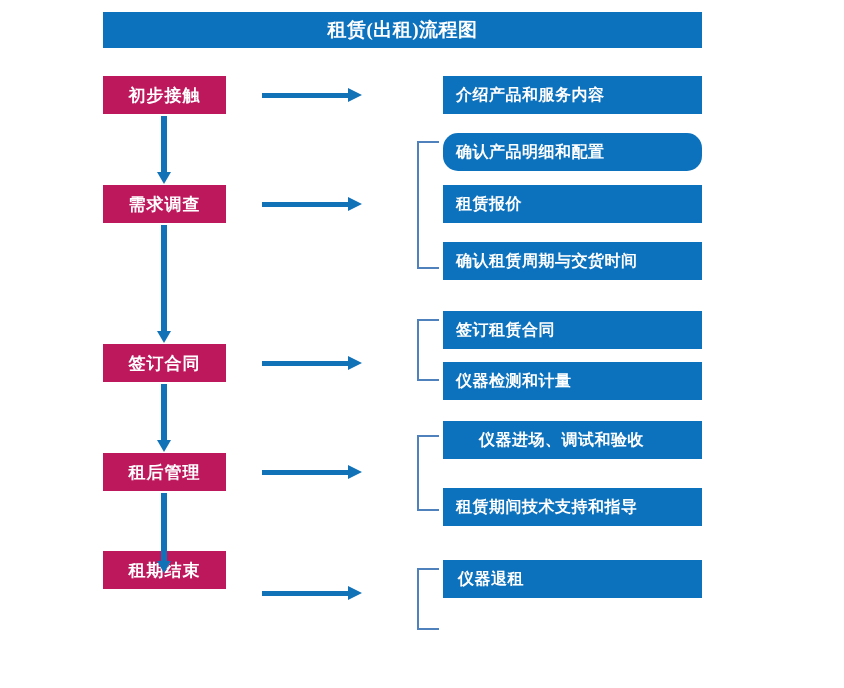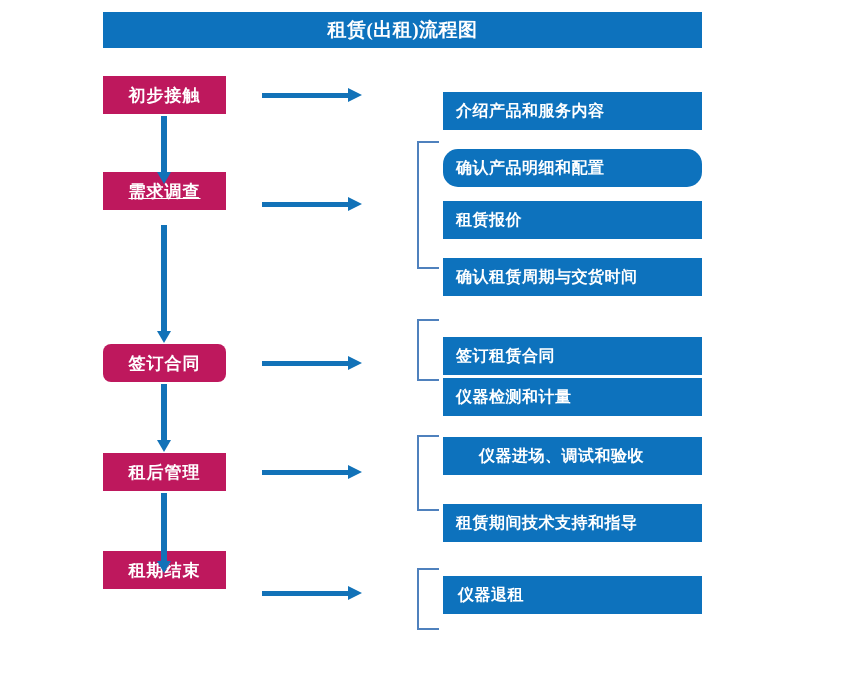--- a/index.html
+++ b/index.html
@@ -59,21 +59,20 @@
     height: 38px;
     background: #0d72bd;
     color: #ffffff;
     display: flex;
     align-items: center;
     font-size: 16px;
     font-weight: bold;
     padding-left: 13px;
     box-sizing: border-box;
     letter-spacing: 0.5px;
-    margin-top: 16px;
   }
 
   
   .h-arrow {
     position: absolute;
     left: 262px;
     width: 100px;
     height: 14px;
   }
   .h-arrow .shaft {
@@ -131,22 +130,22 @@
   }
 </style>
 </head>
 <body>
 
 <div id="canvas">
 
   <div class="title-bar">租赁(出租)流程图</div>
 
   <div class="stage-box" style="top:76px;">初步接触</div>
-  <div class="stage-box" style="top:172px;text-decoration:underline;">需求调查</div>
-  <div class="stage-box" style="top:344px;border-radius:8px;">签订合同</div>
+  <div class="stage-box" style="top:185px;">需求调查</div>
+  <div class="stage-box" style="top:344px;">签订合同</div>
   <div class="stage-box" style="top:453px;">租后管理</div>
   <div class="stage-box" style="top:551px;">租期结束</div>
 
   <div class="v-arrow" style="top:116px; height:68px;">
     <div class="shaft" style="height:56px;"></div>
       <div class="head"></div>
   </div>
   <div class="v-arrow" style="top:225px; height:118px;">
     <div class="shaft" style="height:106px;"></div>
       <div class="head"></div>
@@ -183,19 +182,19 @@
 
   <div class="bracket" style="top:141px; height:128px;"></div>
   <div class="bracket" style="top:319px; height:62px;"></div>
   <div class="bracket" style="top:435px; height:76px;"></div>
   <div class="bracket" style="top:568px; height:62px;"></div>
 
   <div class="detail-box" style="top:76px;">介绍产品和服务内容</div>
   <div class="detail-box" style="top:133px;border-radius:15px;">确认产品明细和配置</div>
   <div class="detail-box" style="top:185px;">租赁报价</div>
   <div class="detail-box" style="top:242px;">确认租赁周期与交货时间</div>
-  <div class="detail-box" style="top:321px;">签订租赁合同</div>
+  <div class="detail-box" style="top:311px;">签订租赁合同</div>
   <div class="detail-box" style="top:362px;">仪器检测和计量</div>
   <div class="detail-box" style="top:421px;padding-left:36px;">仪器进场、调试和验收</div>
   <div class="detail-box" style="top:488px;">租赁期间技术支持和指导</div>
   <div class="detail-box" style="top:560px;padding-left:15px;">仪器退租</div>
 
 </div>
 
 </body></html>

